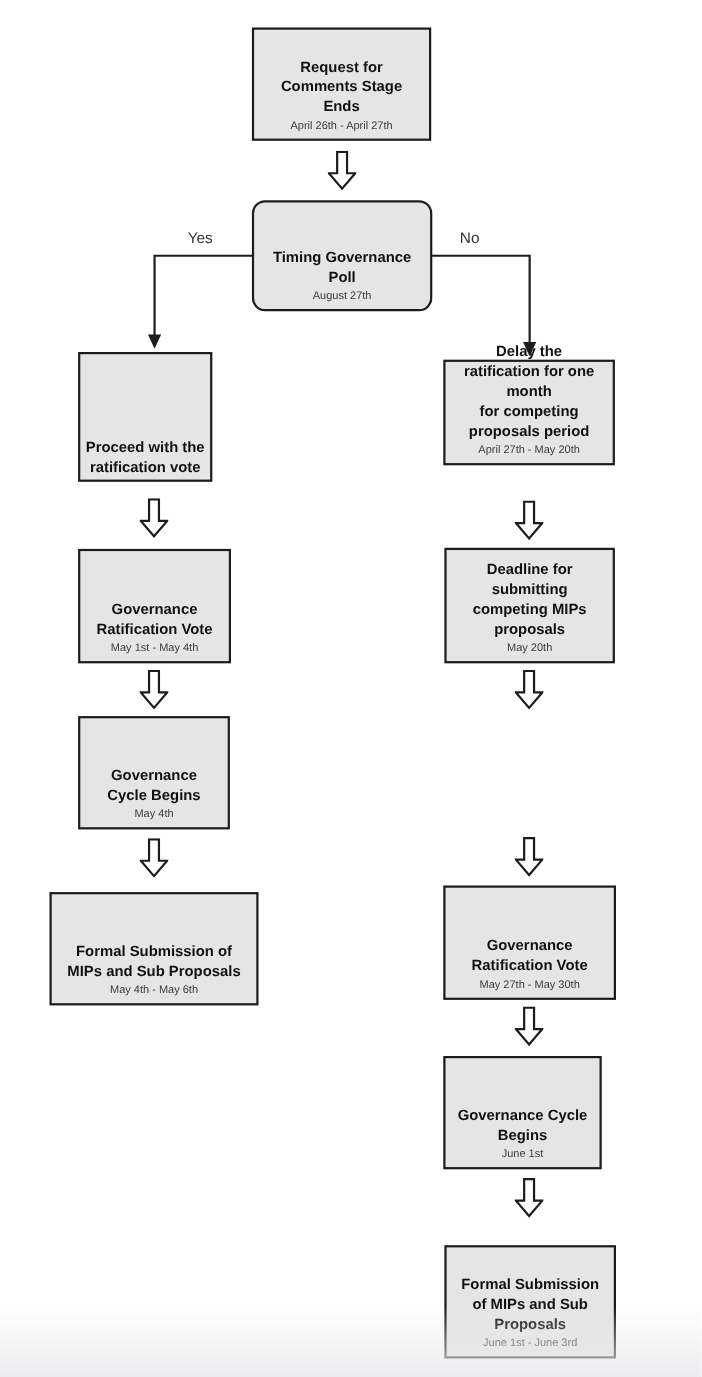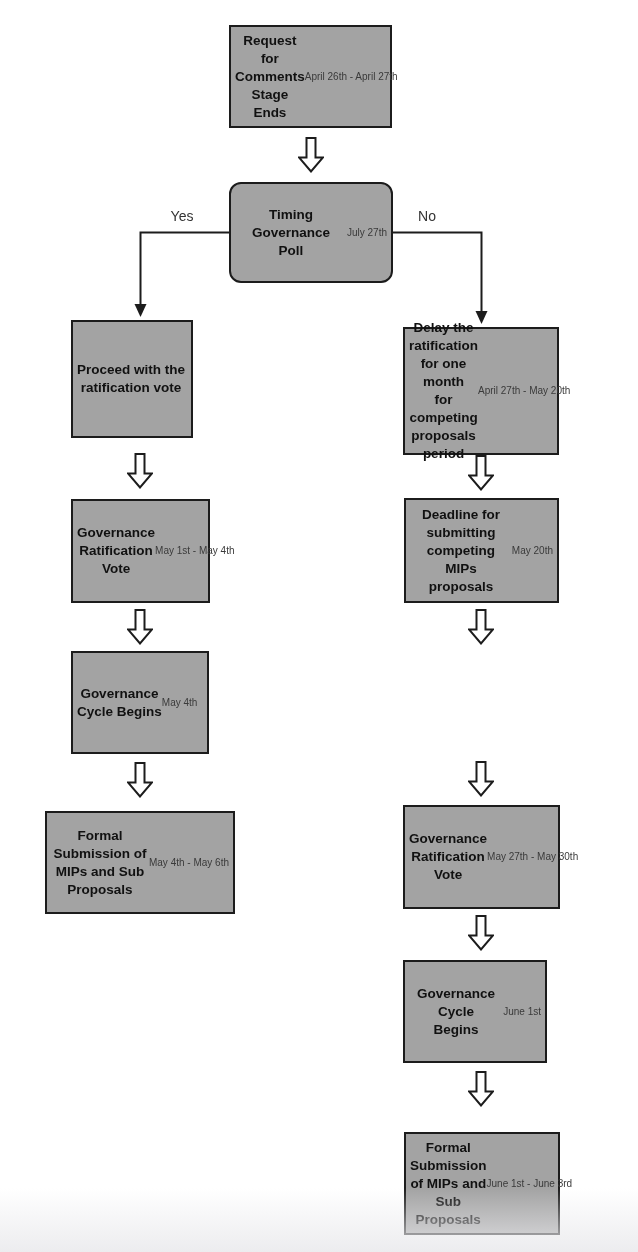--- a/index.html
+++ b/index.html
@@ -17,26 +17,26 @@
   }
   .connectors {
     position: absolute;
     left: 0;
     top: 0;
     pointer-events: none;
   }
   .node {
     position: absolute;
     box-sizing: border-box;
-    background: #a3a3a3;
+    background: #e5e5e5;
     border: 2px solid #1c1c1c;
     display: flex;
-    flex-direction: row;
+    flex-direction: column;
     align-items: center;
-    justify-content: flex-start;
+    justify-content: flex-end;
     text-align: center;
     padding: 2px 4px;
   }
   .node-title {
     font-weight: bold;
     font-size: 13.5px;
     line-height: 18px;
     color: #111111;
     white-space: pre-line;
   }
@@ -98,21 +98,21 @@
 
   <div class="flow-arrow" style="left:298px; top:137px;">
     <svg width="26" height="36" viewBox="0 0 26 36">
         <path d="M 8.5 1 H 17.5 V 20.5 H 25 L 13 34.5 L 1 20.5 H 8.5 Z" fill="#ffffff" stroke="#1c1c1c" stroke-width="2"></path>
       </svg>
   </div>
 
   <div class="node" style="left:229px; top:182px; width:164px; height:101px;border-radius:12px;">
     <div class="node-title">Timing Governance
 Poll</div>
-    <div class="node-date">July 27th</div>
+    <div class="node-date">August 27th</div>
   </div>
 
   <div class="node" style="left:71px; top:320px; width:122px; height:118px;">
     <div class="node-title">Proceed with the
 ratification vote</div>
     <div class="node-date"></div>
   </div>
 
   <div class="flow-arrow" style="left:127px; top:453px;">
     <svg width="26" height="36" viewBox="0 0 26 36">
@@ -143,21 +143,21 @@
         <path d="M 8.5 1 H 17.5 V 20.5 H 25 L 13 34.5 L 1 20.5 H 8.5 Z" fill="#ffffff" stroke="#1c1c1c" stroke-width="2"></path>
       </svg>
   </div>
 
   <div class="node" style="left:45px; top:811px; width:190px; height:103px;">
     <div class="node-title">Formal Submission of
 MIPs and Sub Proposals</div>
     <div class="node-date">May 4th - May 6th</div>
   </div>
 
-  <div class="node" style="left:403px; top:327px; width:156px; height:128px;">
+  <div class="node" style="left:403px; top:327px; width:156px; height:96px;">
     <div class="node-title">Delay the
 ratification for one
 month
 for competing
 proposals period</div>
     <div class="node-date">April 27th - May 20th</div>
   </div>
 
   <div class="flow-arrow" style="left:468px; top:455px;">
     <svg width="26" height="36" viewBox="0 0 26 36">

